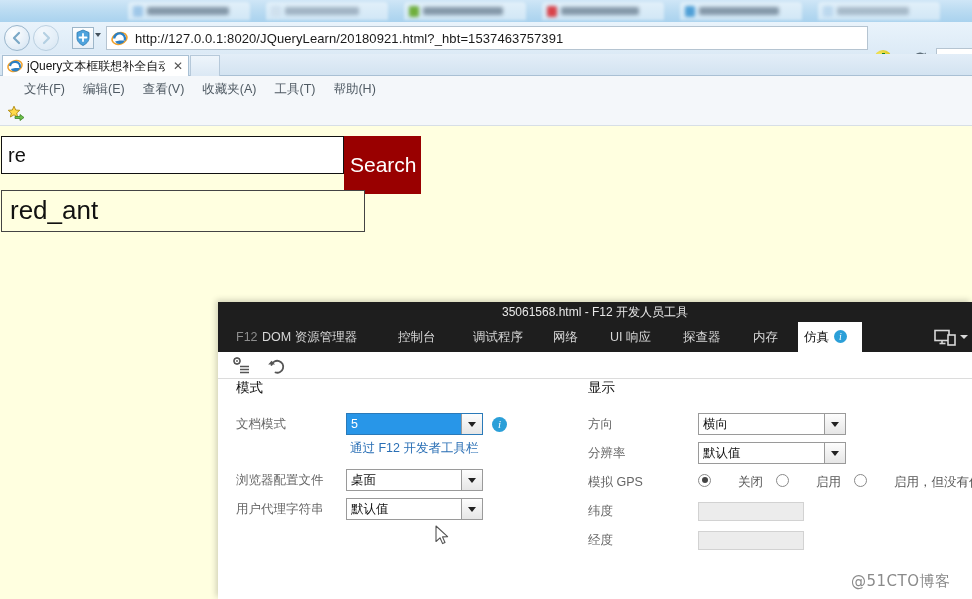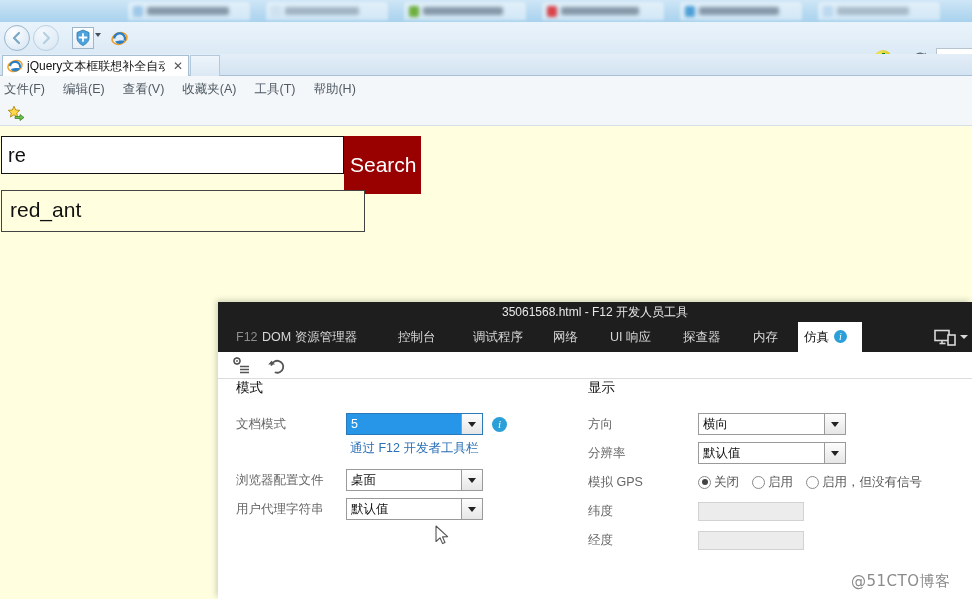--- a/index.html
+++ b/index.html
@@ -215,21 +215,21 @@
     align-items: center;
   }
   .menu-item {
     font-size: 12.5px;
     color: #4f5a63;
     margin-left: 10px;
     margin-right: 8px;
     cursor: pointer;
     white-space: nowrap;
   }
-  .menu-item:first-child { margin-left: 4px; }
+  .menu-item:first-child { margin-left: 24px; }
 
   
   #fav-bar {
     position: absolute;
     left: 0; top: 102px;
     width: 972px; height: 24px;
     background: #f4f7fa;
     border-bottom: 1px solid #d7dfe6;
     box-sizing: border-box;
   }
@@ -268,21 +268,21 @@
   }
   #suggestion-list {
     position: absolute;
     left: 1px; top: 61px;
     width: 364px;
     background: #ffffe0;
     border: 1px solid #444;
     box-sizing: border-box;
   }
   .suggestion-item {
-    font-size: 21px;
+    font-size: 26px;
     color: #111;
     padding: 5px 8px 7px 8px;
     cursor: pointer;
     line-height: 28px;
   }
 
   
   #devtools {
     position: absolute;
     left: 218px; top: 302px;
@@ -458,21 +458,21 @@
     cursor: pointer;
   }
   #docmode-note {
     font-size: 12.5px;
     color: #2a6fb5;
     margin: 0 0 10px 114px;
     cursor: pointer;
   }
 
   .radio-group { display: flex; align-items: center; gap: 13px; }
-  .radio-opt { display: flex; align-items: center; cursor: pointer; }
+  .radio-opt { display: flex; cursor: pointer; gap: 24px; }
   .radio-circle {
     width: 13px; height: 13px;
     border-radius: 50%;
     border: 1px solid #8a8a8a;
     background: #ffffff;
     box-sizing: border-box;
     position: relative;
     flex: 0 0 auto;
   }
   .radio-opt.checked .radio-circle::after {
@@ -557,20 +557,23 @@
   </div>
 
   <div id="compat-button">
     <svg width="20" height="20" viewBox="0 0 20 20">
       <path d="M10 2 L16 4.5 V10 C16 13.5 13 16 10 17.5 C7 16 4 13.5 4 10 V4.5 Z" fill="#4fa3dd" stroke="#2c7ab0" stroke-width="0.8"></path>
       <path d="M10 6 V13 M6.5 9.5 H13.5" stroke="#ffffff" stroke-width="1.8" stroke-linecap="round"></path>
     </svg>
   </div>
   <div id="compat-caret"></div>
 
+  <div id="address-bar">
+    <span id="url-text">http://127.0.0.1:8020/JQueryLearn/20180921.html?_hbt=1537463757391</span>
+  </div>
   <svg id="ie-favicon" viewBox="0 0 17 17">
     <ellipse cx="8.5" cy="8.5" rx="7.6" ry="5.6" fill="none" stroke="#f0a02a" stroke-width="1.6" transform="rotate(-20 8.5 8.5)"></ellipse>
     <path d="M3.2 8.5 A5.4 5.4 0 1 1 13.7 10.5" fill="none" stroke="#2a7fc4" stroke-width="2.3"></path>
     <path d="M4 11.6 A5.4 5.4 0 0 0 13.6 10.6 L8.6 10.6 Z" fill="#2a7fc4"></path>
   </svg>
 
   <div id="addon-icon"></div>
   <div id="addon-caret"></div>
   <svg id="refresh-button" viewBox="0 0 18 18">
     <path d="M14.2 6.3 A6 6 0 1 0 15 9" fill="none" stroke="#5d6d79" stroke-width="1.7" stroke-linecap="round"></path>

